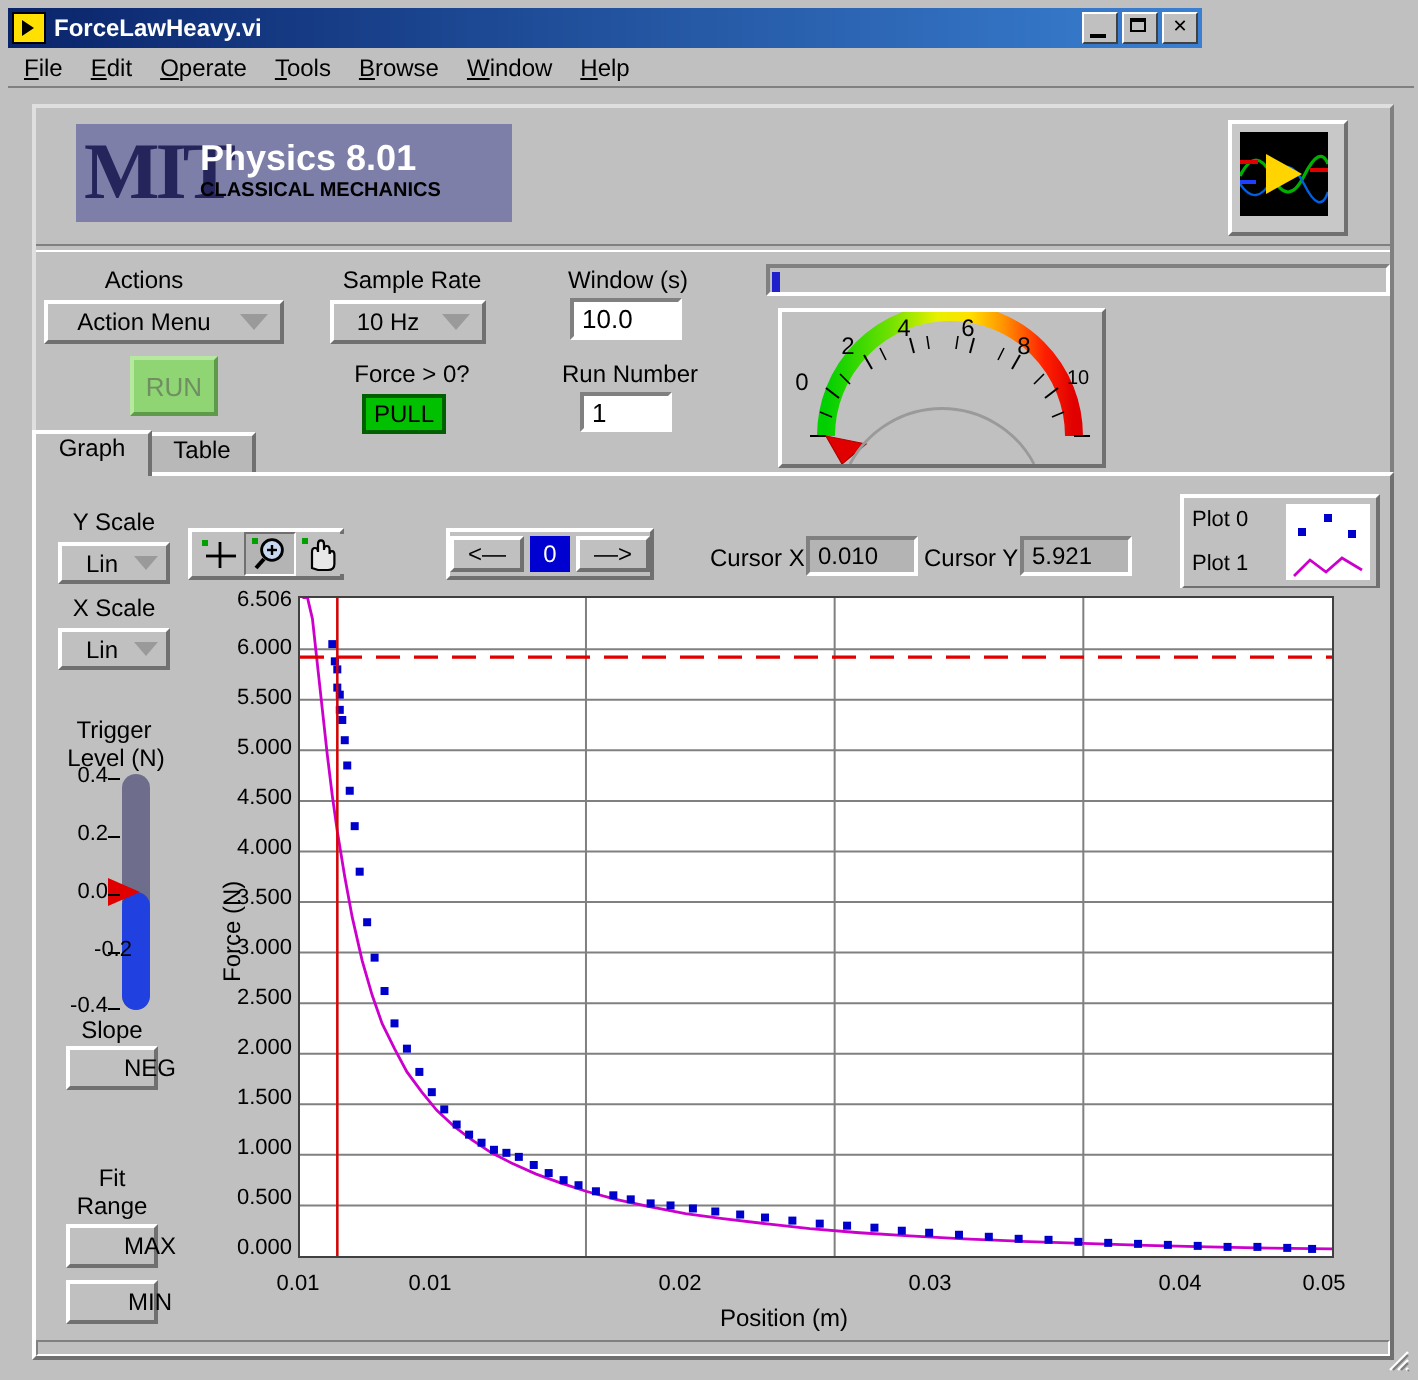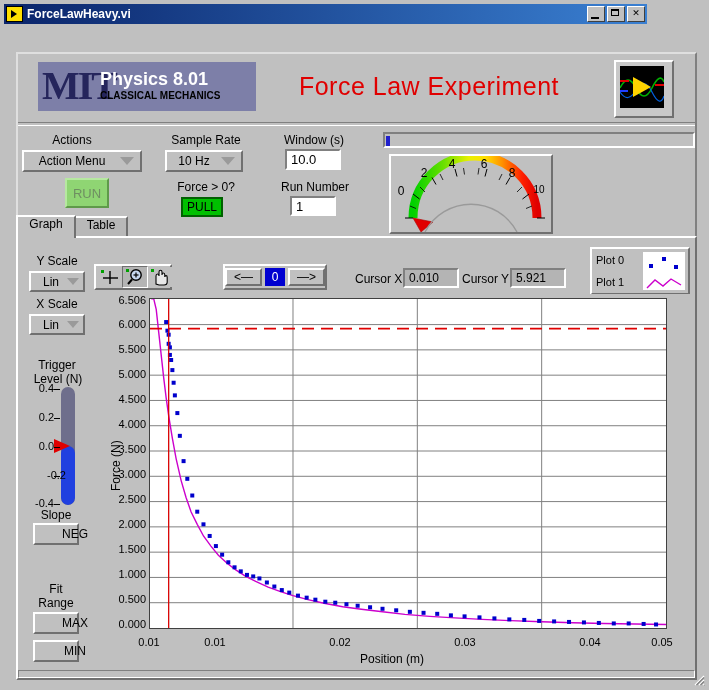--- a/index.html
+++ b/index.html
@@ -6,21 +6,21 @@
   body{
     width:709px;height:690px;overflow:hidden;
     font-family:"Liberation Sans", sans-serif;
     background:#c0c0c0;
   }
   #app{position:relative;width:709px;height:690px;background:#c0c0c0;
        border:2px solid #c0c0c0;box-sizing:border-box;}
 
   
   .titlebar{
-    position:absolute;left:2px;top:2px;width:643px;height:20px;
+    position:absolute;left:2px;top:2px;width:597px;height:20px;
     background:linear-gradient(to right,#0a246a,#3a80d2);
     display:flex;align-items:center;padding:0 2px;box-sizing:border-box;
   }
   .ticon{width:15px;height:14px;background:#ffe000;border:1px solid #000;
     margin-right:4px;position:relative;flex:none;}
   .ticon:after{content:"";position:absolute;left:4px;top:3px;
     border-left:6px solid #000;border-top:4px solid transparent;border-bottom:4px solid transparent;}
   .ttext{color:#fff;font-size:12px;font-weight:bold;flex:1;
     white-space:nowrap;overflow:hidden;letter-spacing:0px;}
   .tbtns{display:flex;gap:2px;}
@@ -191,30 +191,38 @@
   <div class="titlebar">
     <div class="ticon"></div>
     <div class="ttext">ForceLawHeavy.vi</div>
     <div class="tbtns">
       <div class="tbtn min"></div>
       <div class="tbtn max"></div>
       <div class="tbtn">✕</div>
     </div>
   </div>
 
+  <div class="menubar">
+    <div class="menuitem"><u>F</u><span>ile</span></div>
+    <div class="menuitem"><u>E</u>dit</div>
+    <div class="menuitem"><u>O</u>perate</div>
+    <div class="menuitem"><u>T</u>ools</div>
+    <div class="menuitem"><u>B</u>rowse</div>
+    <div class="menuitem"><u>W</u>indow</div>
+    <div class="menuitem"><u>H</u>elp</div>
+  </div>
 
   <div class="panel"></div>
 
   <div class="header">
     <div class="mitlogo">
       <div class="mit-m">MIT</div>
       <div class="mit-phys">Physics 8.01</div>
       <div class="mit-cm">CLASSICAL MECHANICS</div>
     </div>
-    <div class="exptitle">Force Law Experiment</div>
     <div class="lvlogo">
       <div class="lvinner">
         <svg class="lvwave" viewBox="0 0 44 34">
           <path d="M0 18 Q8 2 16 18 T32 18 T44 12" stroke="#00b000" fill="none" stroke-width="1.6"></path>
           <path d="M0 22 Q8 34 16 20 T32 22 T44 26" stroke="#0060e0" fill="none" stroke-width="1.2"></path>
           <rect x="0" y="10" width="9" height="2" fill="#e00000"></rect>
           <rect x="35" y="14" width="9" height="2" fill="#e00000"></rect>
           <rect x="0" y="20" width="8" height="2" fill="#2040ff"></rect>
         </svg>
         <div class="lvtri"></div>

